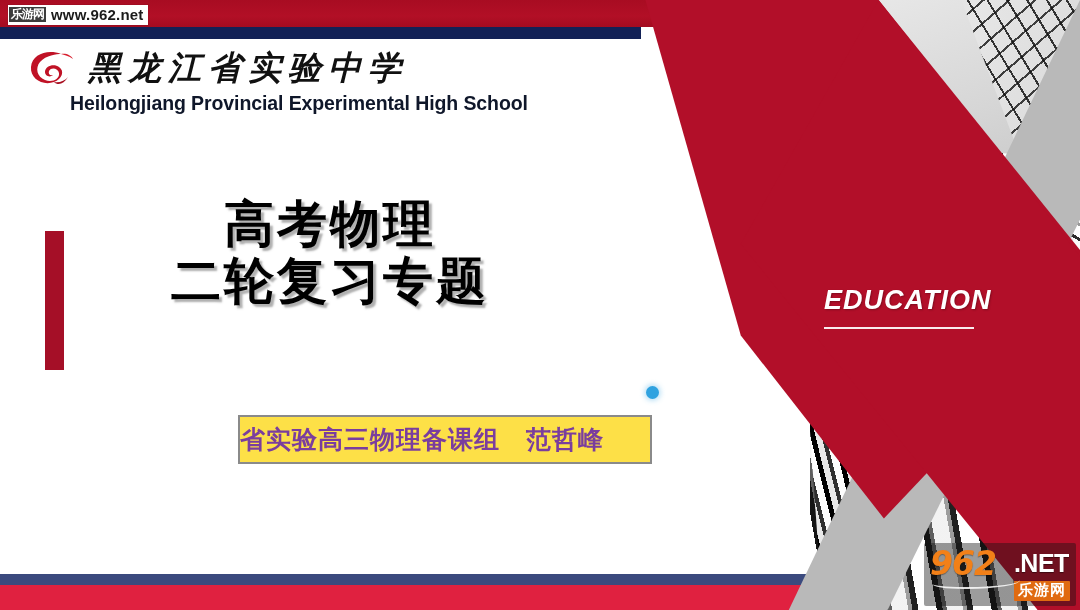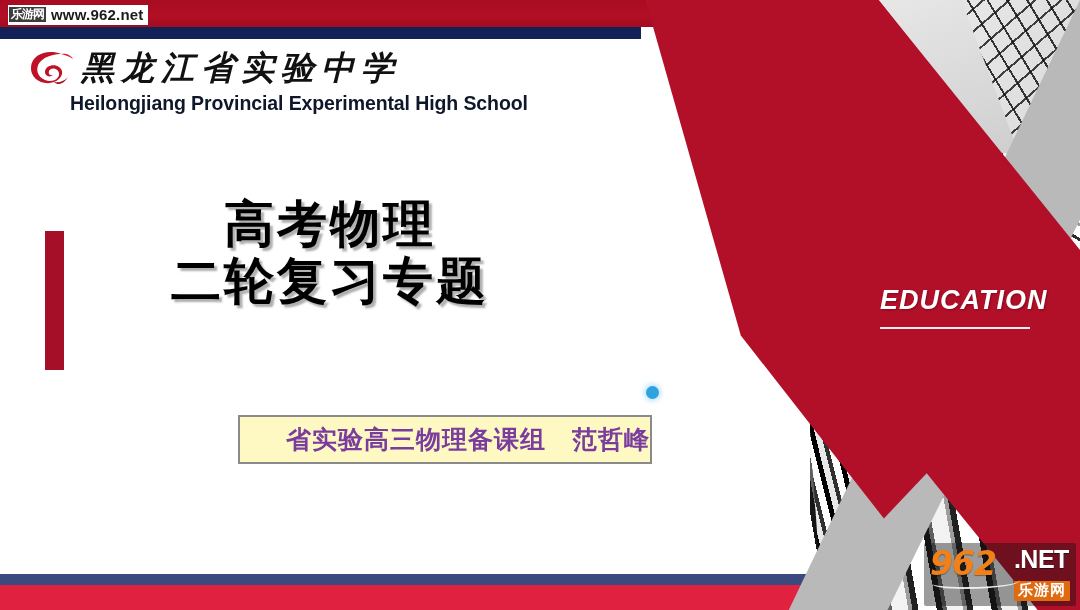--- a/index.html
+++ b/index.html
@@ -130,21 +130,21 @@
     left: 550px; top: 0px;
     width: 530px; height: 610px;
     background: #b20f29;
     clip-path: polygon(62% 0%, 100% 42%, 100% 100%, 92% 100%, 36% 40%);
     z-index: 5;
   }
 
   
   .edu-block {
     position: absolute;
-    left: 880px; top: 287px;
+    left: 824px; top: 287px;
     z-index: 9;
     text-align: center;
   }
   .edu-text {
     font-family: "Liberation Sans", "DejaVu Sans", sans-serif;
     font-size: 27px;
     font-weight: bold;
     font-style: italic;
     letter-spacing: 1px;
     color: #ffffff;
@@ -189,21 +189,21 @@
   .logo {
     position: absolute;
     left: 28px; top: 48px;
     z-index: 8;
     display: flex;
     flex-direction: column;
   }
   .logo-top {
     display: flex;
     align-items: center;
-    gap: 7px;
+    gap: 14px;
   }
   .logo-mark {
     position: relative;
     width: 46px; height: 40px;
     flex: 0 0 auto;
   }
   .logo-cn {
     font-family: "Liberation Serif", "DejaVu Serif", serif;
     font-size: 33px;
     font-weight: bold;
@@ -253,25 +253,25 @@
     box-shadow: 0 0 5px 2px rgba(110,190,235,.45);
     z-index: 8;
   }
 
   
   .subtitle-box {
     position: absolute;
     left: 238px; top: 415px;
     width: 410px; height: 45px;
     border: 2px solid #8a8a8a;
-    background: #fef9c3;
+    background: #fde047;
     z-index: 8;
     display: flex;
     align-items: center;
-    justify-content: flex-end;
+    justify-content: flex-start;
   }
   .subtitle-text {
     font-family: "DejaVu Serif", "Liberation Serif", serif;
     font-size: 25px;
     font-weight: bold;
     color: #7a3d9e;
     letter-spacing: 1px;
     white-space: nowrap;
   }
 
@@ -310,21 +310,21 @@
     position: absolute;
     right: 4px; bottom: 4px;
     z-index: 20;
     width: 140px;
     padding: 4px 6px 5px 6px;
     background: rgba(18,18,18,.42);
     border-radius: 2px;
   }
   .wm-bot-row1 {
     display: flex;
-    align-items: flex-start;
+    align-items: center;
     line-height: 1;
   }
   .wm-962 {
     font-family: "DejaVu Sans", "Liberation Sans", sans-serif;
     font-size: 33px;
     font-weight: bold;
     font-style: italic;
     color: #f28018;
     letter-spacing: -1px;
     text-shadow: 0 1px 1px rgba(0,0,0,.35);

